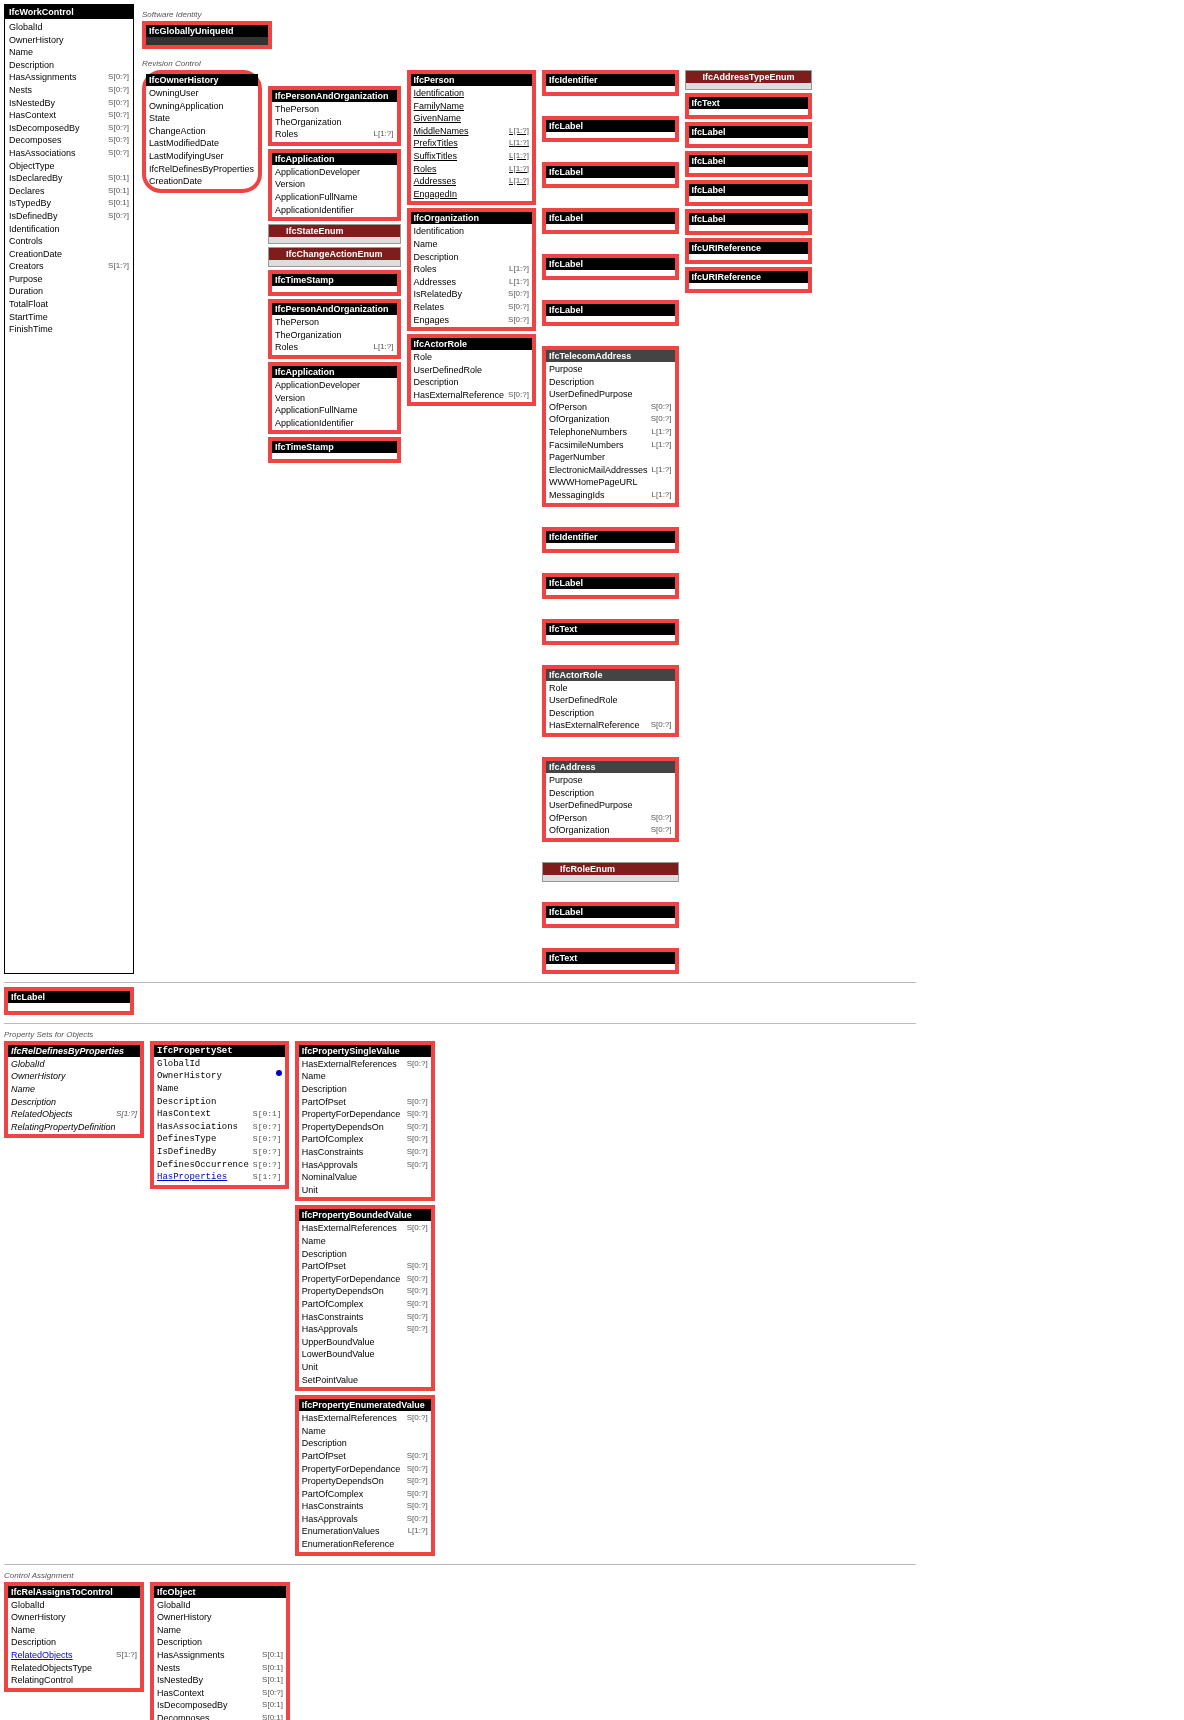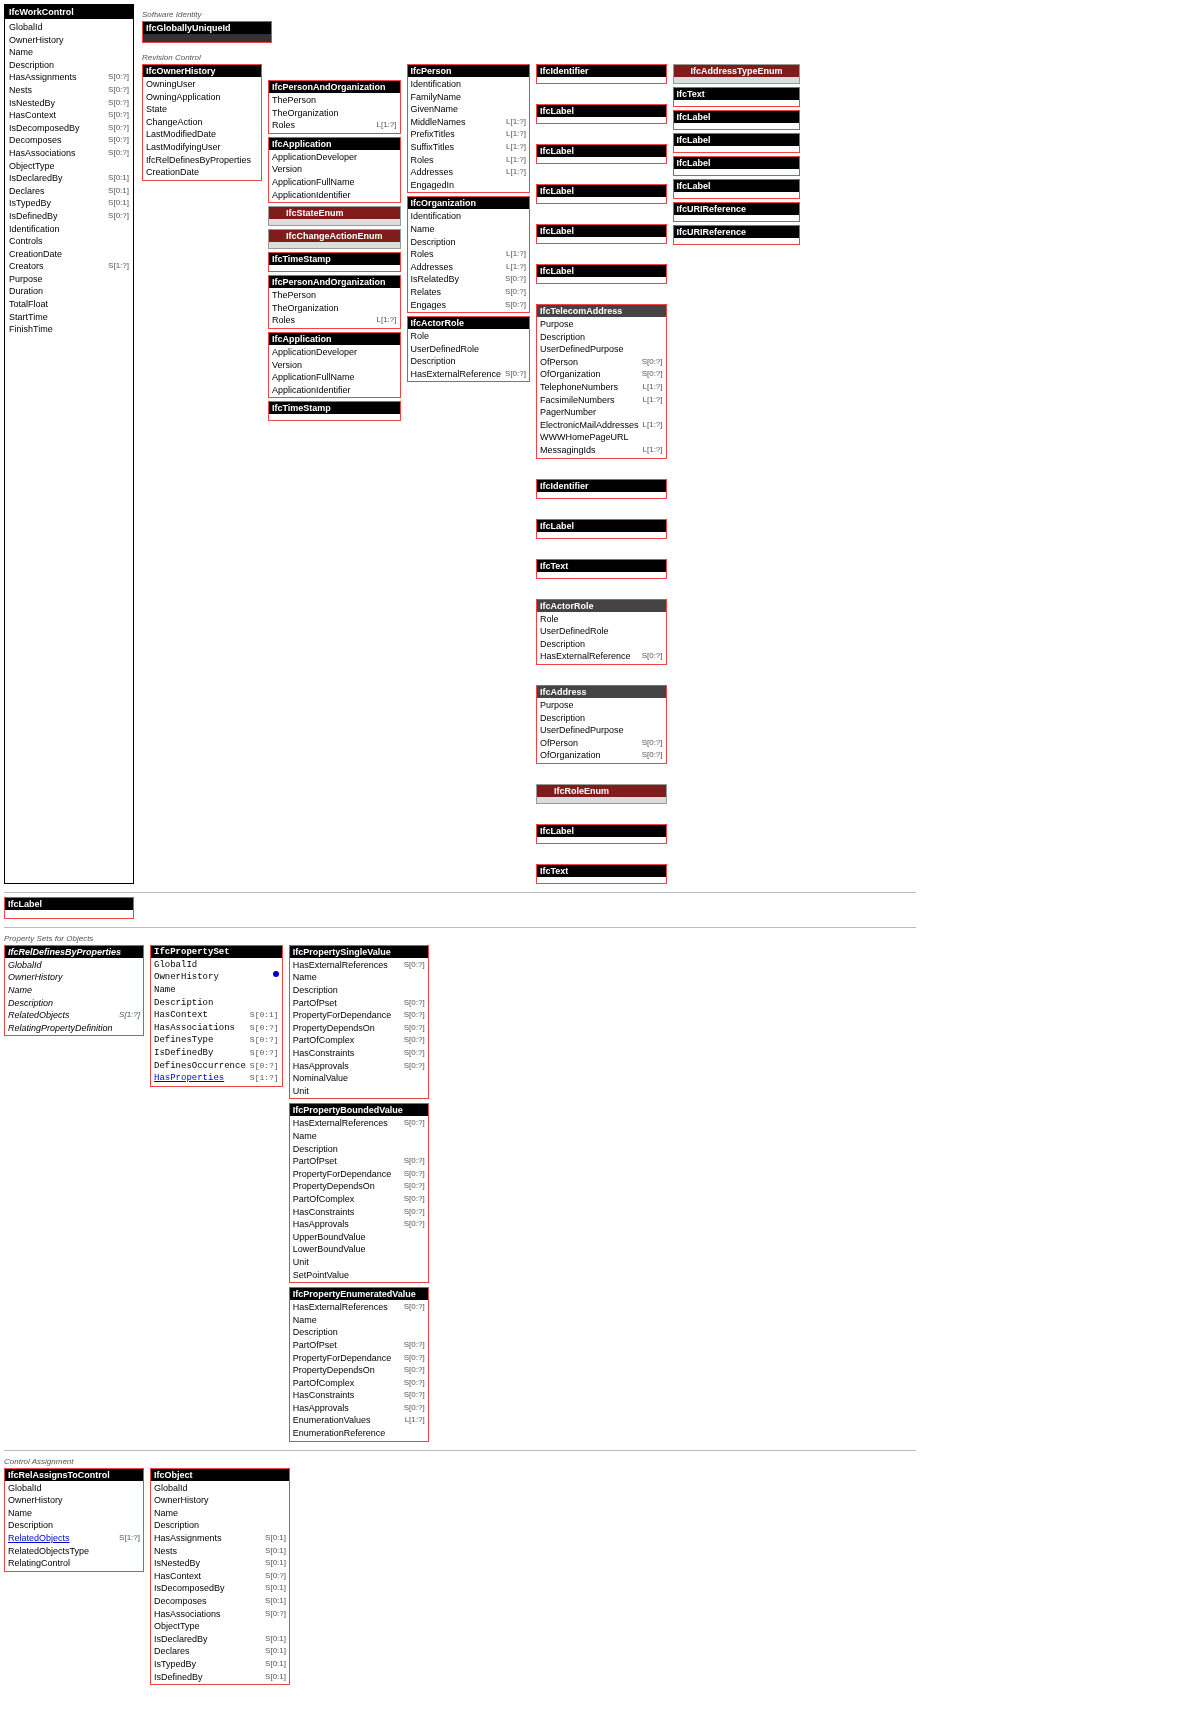--- a/index.html
+++ b/index.html
@@ -18,21 +18,21 @@
       padding: 4px;
     }
     .section-label {
       font-size: 8px;
       color: #555;
       font-style: italic;
       margin-bottom: 2px;
       margin-top: 6px;
     }
     .box {
-      border: 1px solid #ef4444;
+      border: 4px solid #ef4444;
       background: #fff;
       display: inline-block;
       min-width: 100px;
       vertical-align: top;
     }
     .box-title {
       background: #000;
       color: #fff;
       font-weight: bold;
       padding: 1px 3px;
@@ -206,21 +206,21 @@
         <div class="box" style="min-width:130px;">
           <div class="box-title">IfcGloballyUniqueId</div>
           <div class="box-body" style="background:#333; height:8px;"></div>
         </div>
       </div>
 
       <div>
         <div class="section-label">Revision Control</div>
         <div style="display:flex; flex-direction:row; gap:6px; align-items:flex-start;">
 
-          <div class="box" style="min-width:120px;">
+          <div class="box" style="min-width:120px;border-radius:19px;">
             <div class="box-title">IfcOwnerHistory</div>
             <div class="box-body">
               <div class="box-row">
                   <span class="field-name">OwningUser</span>
                 </div>
               <div class="box-row">
                   <span class="field-name">OwningApplication</span>
                 </div>
               <div class="box-row">
                   <span class="field-name">State</span>
@@ -320,21 +320,21 @@
                   </div>
               </div>
             </div>
             <div class="box">
               <div class="box-title">IfcTimeStamp</div>
               <div class="box-body" style="height:6px;"></div>
             </div>
           </div>
 
           <div style="display:flex; flex-direction:column; gap:3px;">
-            <div class="box" style="min-width:120px;">
+            <div class="box" style="min-width:120px;text-decoration:underline;">
               <div class="box-title">IfcPerson</div>
               <div class="box-body">
                 <div class="box-row">
                     <span class="field-name">Identification</span>
                   </div>
                 <div class="box-row">
                     <span class="field-name">FamilyName</span>
                   </div>
                 <div class="box-row">
                     <span class="field-name">GivenName</span>

